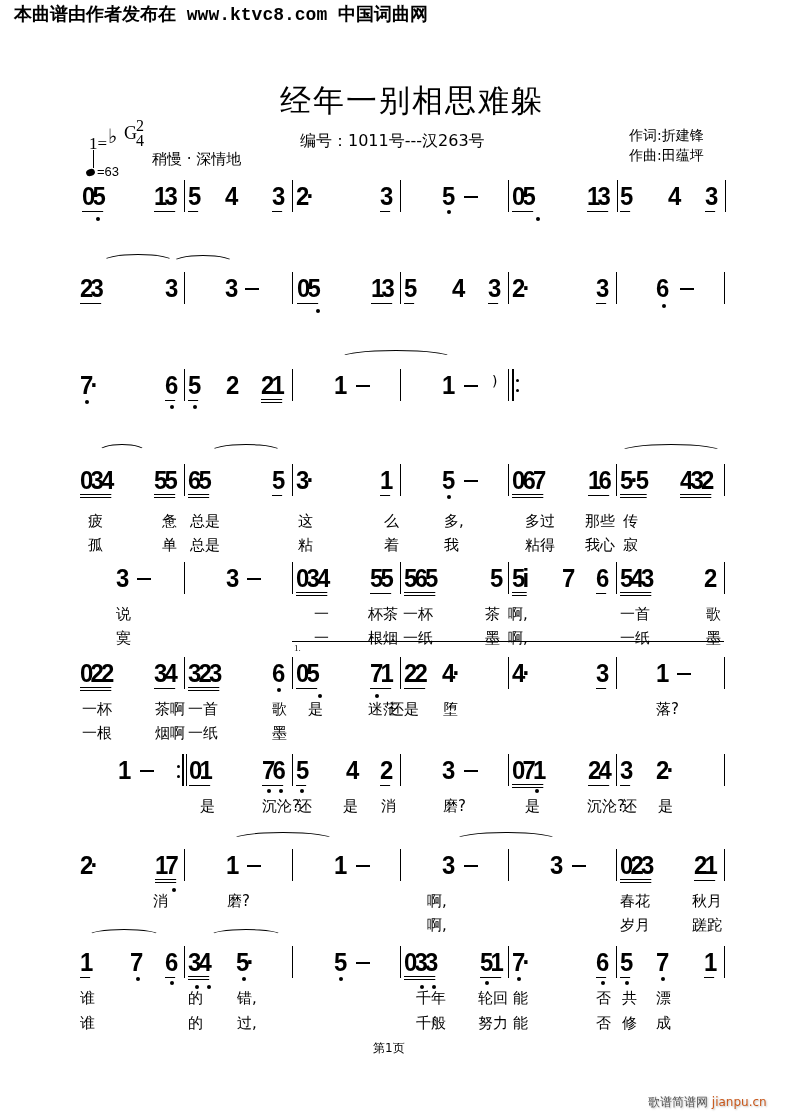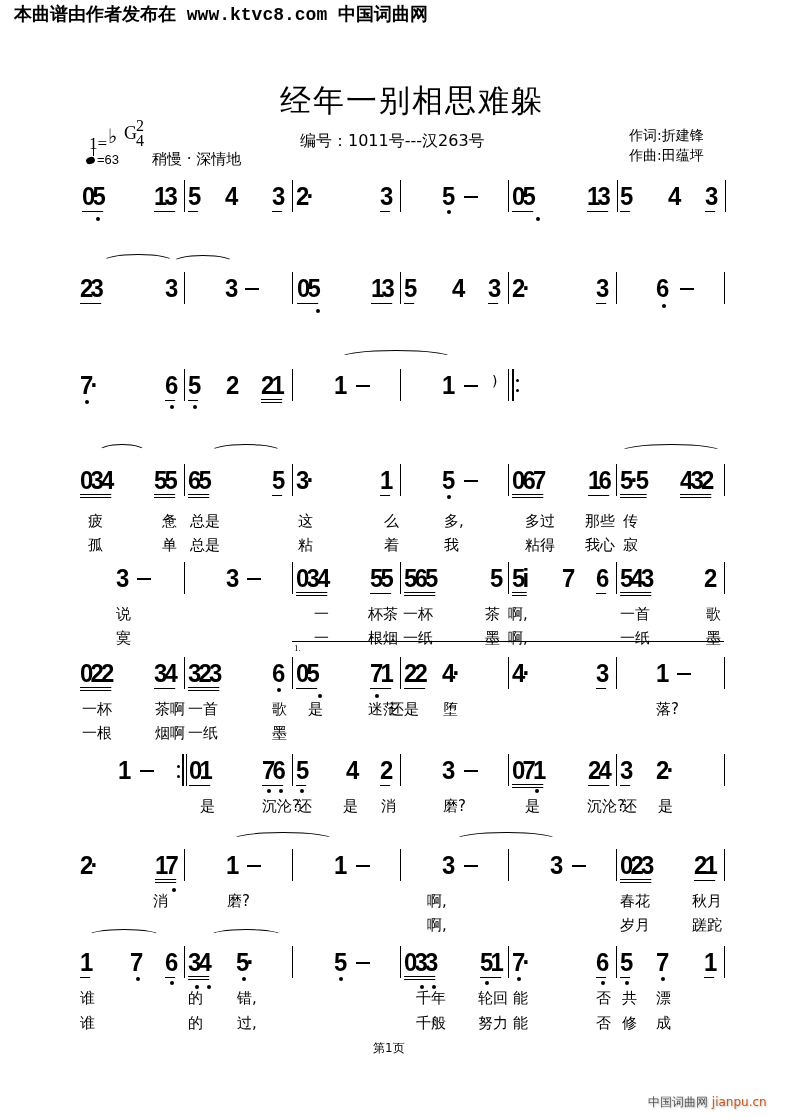--- a/index.html
+++ b/index.html
@@ -5,21 +5,21 @@
   html,body{margin:0;padding:0;background:#fff;}
   body{width:790px;height:1119px;position:relative;overflow:hidden;font-family:"DejaVu Sans","Liberation Sans",sans-serif;color:#000;}
   .banner{position:absolute;left:2px;top:2px;font-family:Liberation Mono, monospace;font-weight:bold;font-size:18px;letter-spacing:0;margin-left:12px;}
   .title{position:absolute;left:17px;width:790px;text-align:center;top:80px;font-family:Liberation Mono, monospace;font-size:31px;letter-spacing:2px;}
   .key{position:absolute;left:89px;top:124px;font-family:"Liberation Serif",serif;font-size:17px;}
   .key .flat{font-size:20px;vertical-align:6px;margin-left:1px;}
   .ts{position:absolute;left:130px;top:118px;font-family:"Liberation Serif",serif;font-size:16px;line-height:15px;text-align:center;}
   .ts .g{position:absolute;left:-6px;top:8px;font-size:18px;}
   .ts .num{display:block;margin-left:6px;}
   .ts .den{display:block;margin-left:6px;}
-  .tempo{position:absolute;left:86px;top:152px;font-size:13px;font-family:"Liberation Sans",sans-serif;}
+  .tempo{position:absolute;left:86px;top:164px;font-size:13px;font-family:"Liberation Sans",sans-serif;}
   .tempo .stem{position:absolute;left:7px;top:-14px;width:1px;height:18px;background:#000;}
   .tempo .head{display:inline-block;width:9px;height:7px;background:#000;border-radius:50%;transform:rotate(-20deg);margin-right:2px;}
   .expr{position:absolute;left:152px;top:150px;font-size:15px;font-family:"DejaVu Sans",sans-serif;}
   .catno{position:absolute;left:300px;top:131px;font-size:16px;font-family:"DejaVu Sans",sans-serif;}
   .credit{position:absolute;left:629px;font-size:14px;font-family:"DejaVu Sans",sans-serif;}
   .row{position:absolute;left:0;width:790px;height:60px;}
   .n{position:absolute;font-family:"Liberation Sans",sans-serif;font-weight:bold;font-size:26px;line-height:26px;letter-spacing:-3px;transform:scaleX(.92);transform-origin:left;}
   .ul1{border-bottom:1.5px solid #000;padding-bottom:2px;}
   .ul2{border-bottom:4px double #000;padding-bottom:1px;}
   .dash{position:absolute;width:14px;height:2px;background:#000;}
@@ -375,13 +375,13 @@
   <span class="lyr" style="left:237px;top:79px">过,</span>
   <span class="lyr" style="left:416px;top:79px">千般</span>
   <span class="lyr" style="left:478px;top:79px">努力</span>
   <span class="lyr" style="left:513px;top:79px">能</span>
   <span class="lyr" style="left:596px;top:79px">否</span>
   <span class="lyr" style="left:622px;top:79px">修</span>
   <span class="lyr" style="left:656px;top:79px">成</span>
 </div>
 
 <div class="page">第1页</div>
-<div class="wm"><span>中国词曲网</span> <span class="dom">jianpu.cn</span></div>
+<div class="wm"><span>歌谱简谱网</span> <span class="dom">jianpu.cn</span></div>
 
 </body></html>

